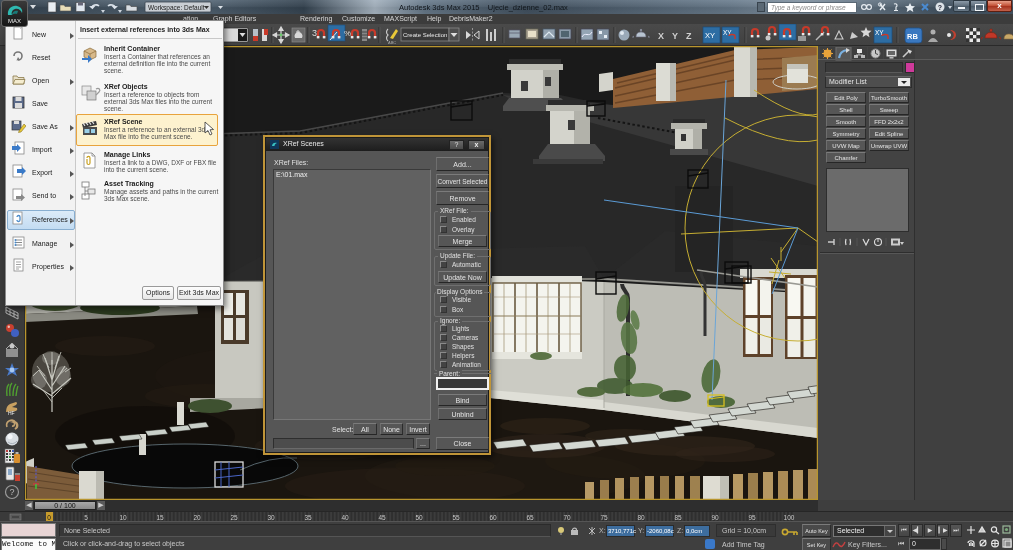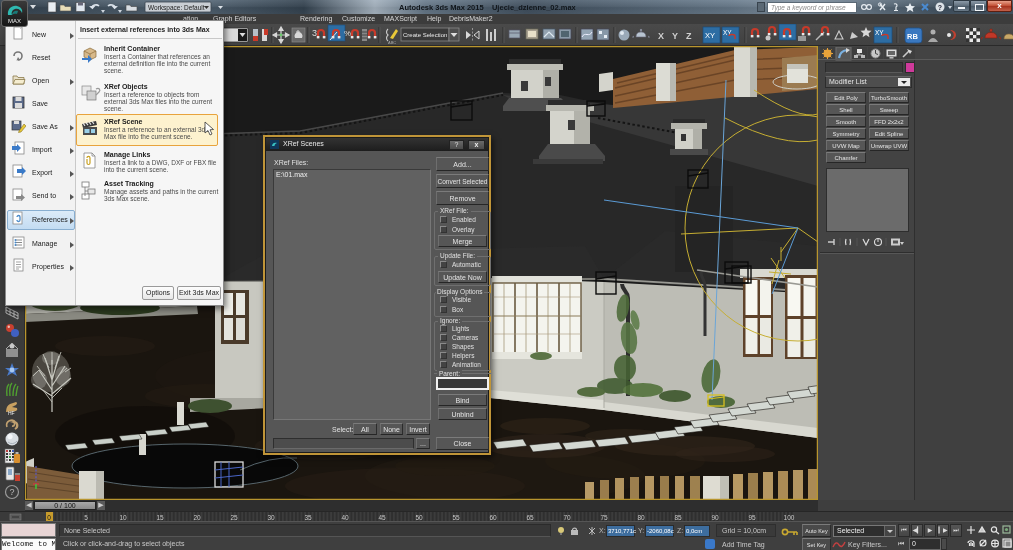--- a/index.html
+++ b/index.html
@@ -14,21 +14,21 @@
 .cb{width:7px;height:7px;background:#434343;border:1px solid #8a8a8a;border-right-color:#333;border-bottom-color:#333;box-sizing:border-box;}
 .cbl{font-size:6.5px;color:#e0e0e0;position:absolute;left:12px;top:-1px;white-space:nowrap;}
 </style>
 </head>
 <body>
 
 <div class="a" style="left:0;top:0;width:1013px;height:14px;
  background:linear-gradient(180deg,#6a7a88 0%,#52616e 45%,#43525f 55%,#4c5b68 100%);">
  <div class="a" style="left:0;top:0;width:1013px;height:14px;
   background:linear-gradient(90deg,rgba(20,30,40,.45) 0%,rgba(120,140,160,.15) 18%,rgba(10,20,30,.35) 30%,rgba(225,235,245,.55) 37%,rgba(160,180,200,.25) 42%,rgba(30,40,55,.25) 52%,rgba(150,170,190,.3) 72%,rgba(190,205,220,.4) 79%,rgba(40,55,70,.3) 93%);"></div>
- <div class="a" style="left:399px;top:3px;font-size:7.5px;color:#10151a;font-weight:bold;">Autodesk 3ds Max  2015 &nbsp;&nbsp; Ujecie_dzienne_02.max</div>
+ <div class="a" style="left:399px;top:3px;font-size:7.5px;color:#10151a;">Autodesk 3ds Max  2015 &nbsp;&nbsp; Ujecie_dzienne_02.max</div>
 </div>
 
 <div class="a" id="qat" style="left:46px;top:1px;width:180px;height:12px;">
     <svg width="180" height="12" viewBox="0 0 180 12" style="position:absolute;left:0;top:0;">
 <rect x="2" y="1" width="8" height="10" fill="#e8edf2" stroke="#444" stroke-width=".6"></rect>
 <path d="M14,4 L18,4 L19,5.5 L25,5.5 L25,10 L14,10 Z" fill="#e8ddb8" stroke="#555" stroke-width=".6"></path>
 <rect x="30" y="1.5" width="9" height="9" fill="#dfe6ee" stroke="#444" stroke-width=".6"></rect>
       <rect x="32" y="1.5" width="5" height="3" fill="#667"></rect>
 <path d="M46,7 A4,3.2 0 0 1 53,5" fill="none" stroke="#dbe2ea" stroke-width="1.6"></path>
       <path d="M45,3.5 L45,8 L50,8 Z" fill="#dbe2ea" transform="rotate(-50 46 6.5)"></path>

